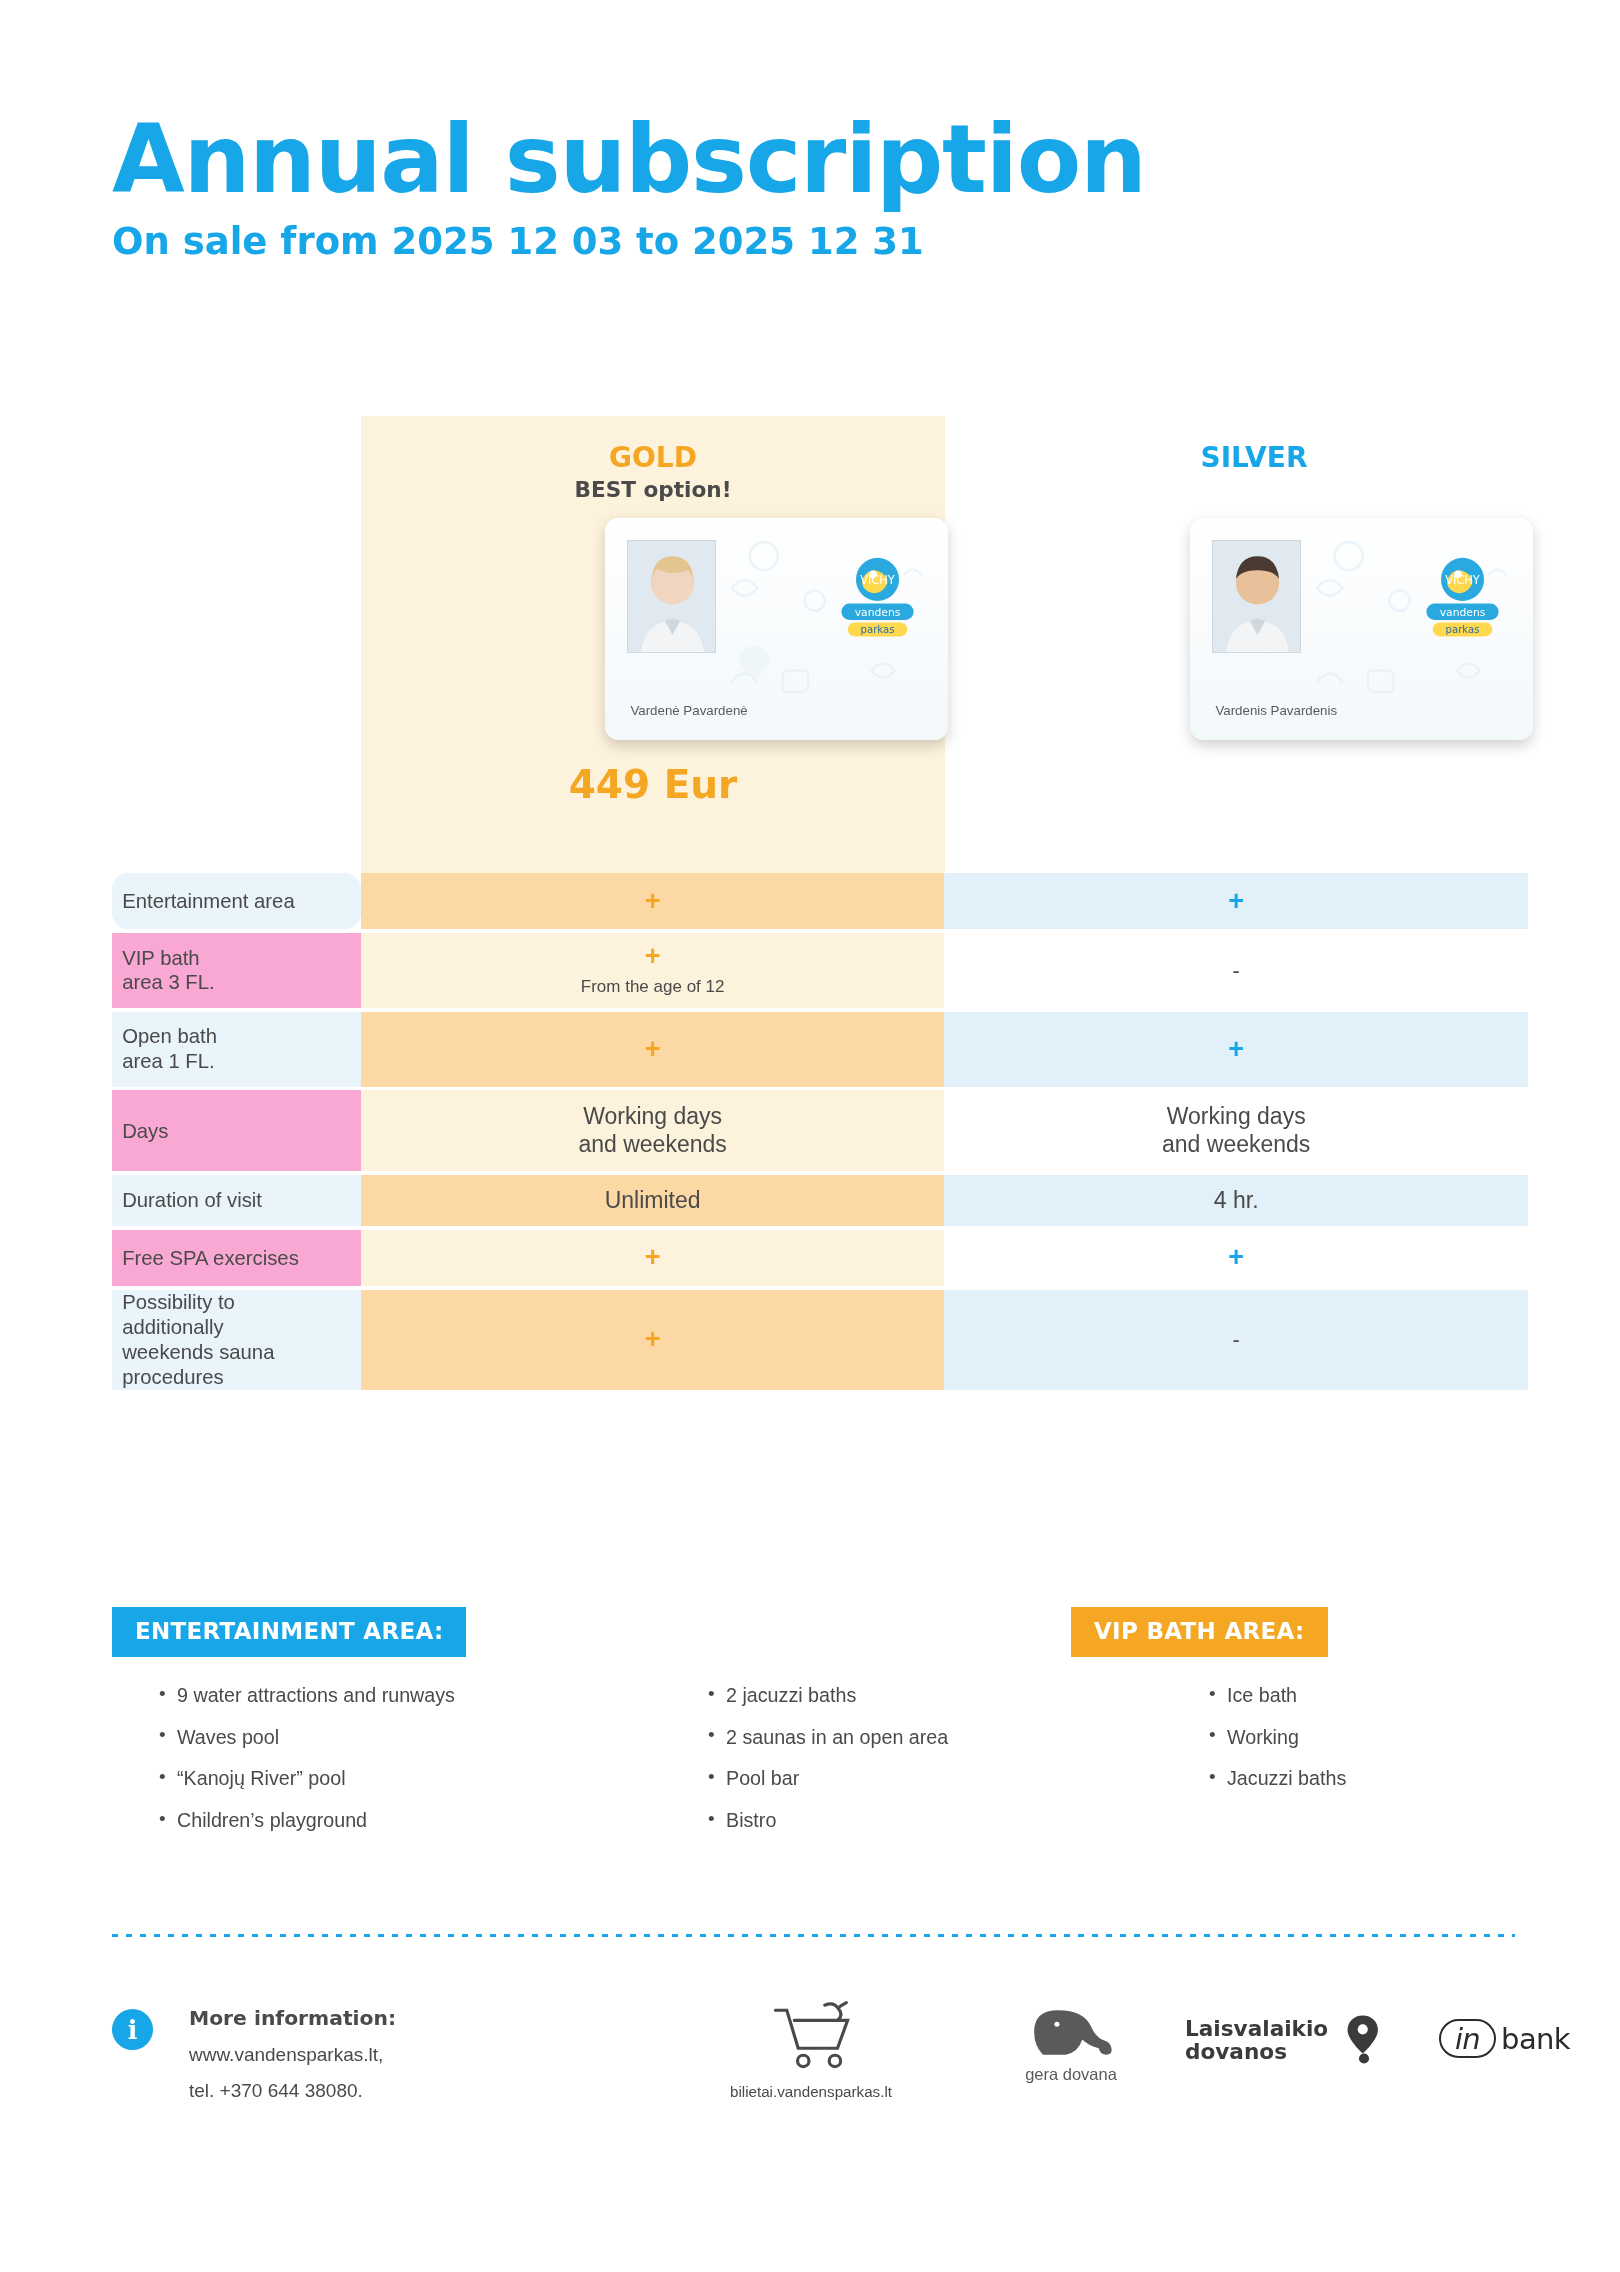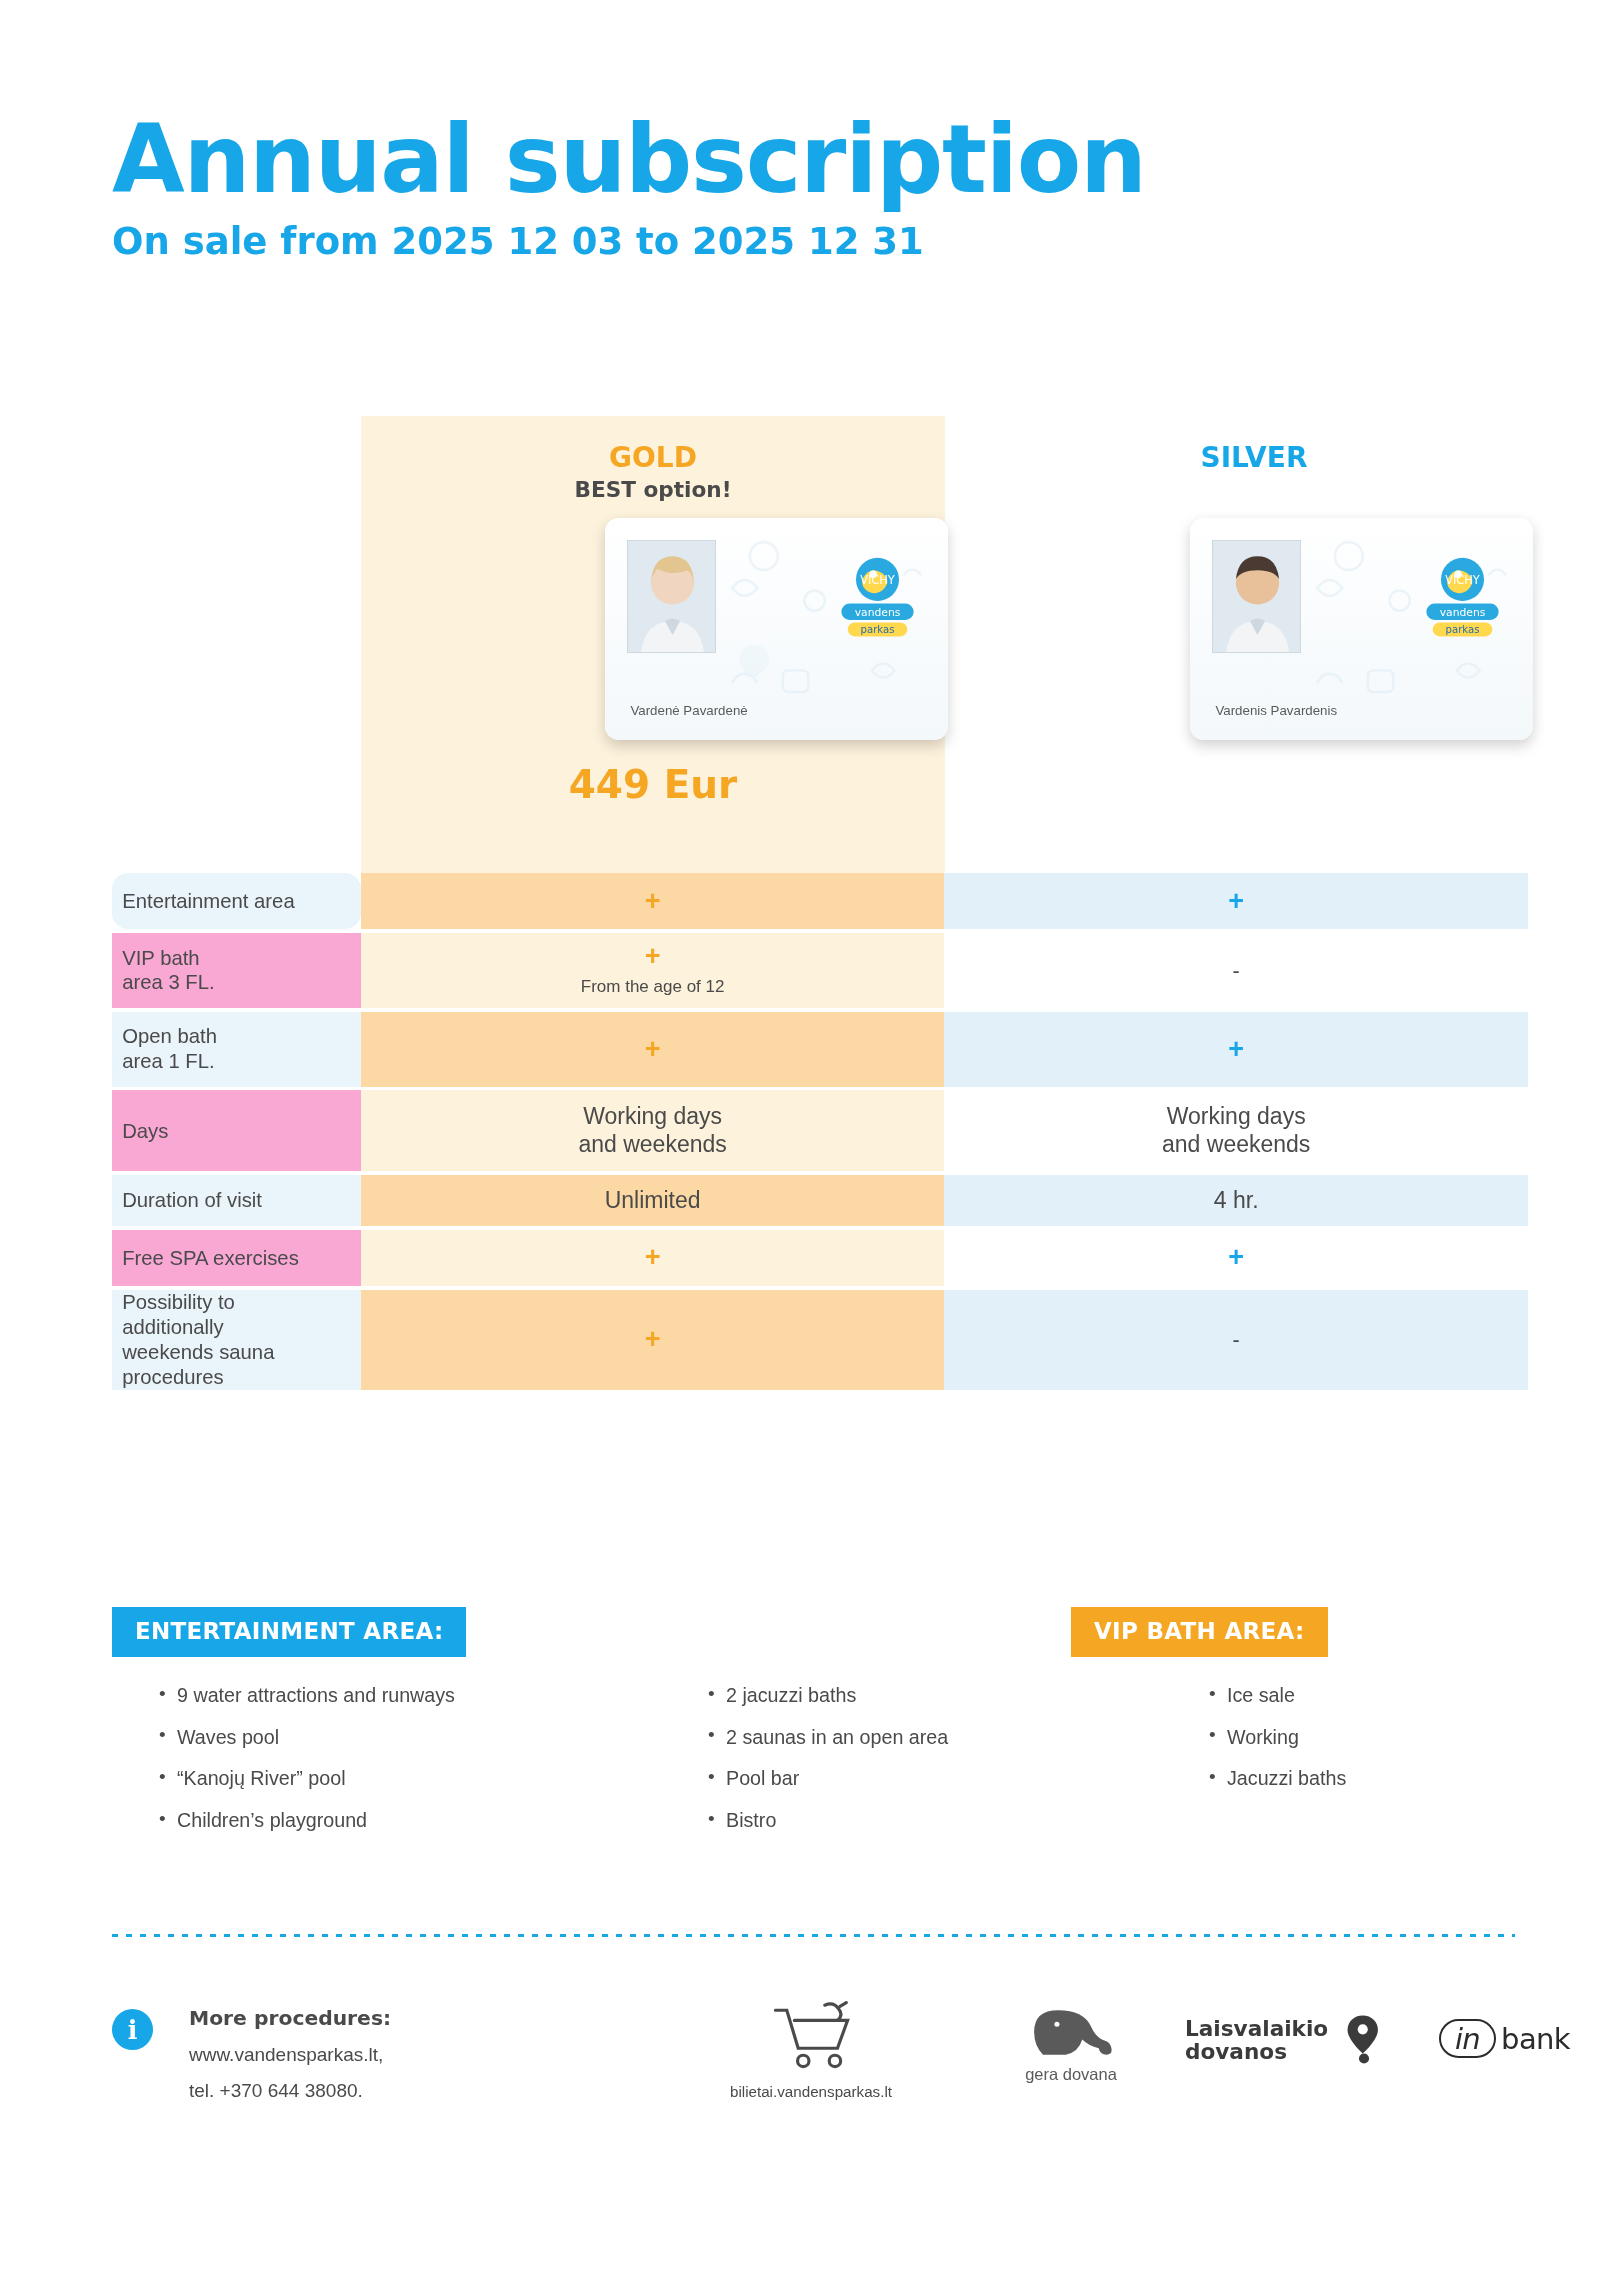--- a/index.html
+++ b/index.html
@@ -499,33 +499,33 @@
           <li>“Kanojų River” pool</li>
           <li>Children’s playground</li>
         </ul>
       <ul class="ul ul-b" id="ent-col2">
           <li>2 jacuzzi baths</li>
           <li>2 saunas in an open area</li>
           <li>Pool bar</li>
           <li>Bistro</li>
         </ul>
       <ul class="ul ul-c" id="vip-col">
-          <li>Ice sale</li>
+          <li>Ice bath</li>
           <li>Working</li>
           <li>Jacuzzi baths</li>
         </ul>
     </div>
   </div>
 
   <div class="divider"></div>
 
   <div class="footer">
     <div class="info-badge">i</div>
     <div class="info-text">
-      <div class="info-title">More procedures:</div>
+      <div class="info-title">More information:</div>
       <div class="info-line">www.vandensparkas.lt,</div>
       <div class="info-line">tel.  +370 644 38080.</div>
     </div>
 
     <div class="logo-cart">
       <svg width="95" height="75" viewBox="0 0 150 118">
         <g fill="none" stroke="#4a4a4a" stroke-width="5" stroke-linecap="round">
           <path d="M18 16 h18 l18 60 h62 l16 -44 h-84"></path>
           <circle cx="62" cy="96" r="9"></circle>
           <circle cx="112" cy="96" r="9"></circle>

